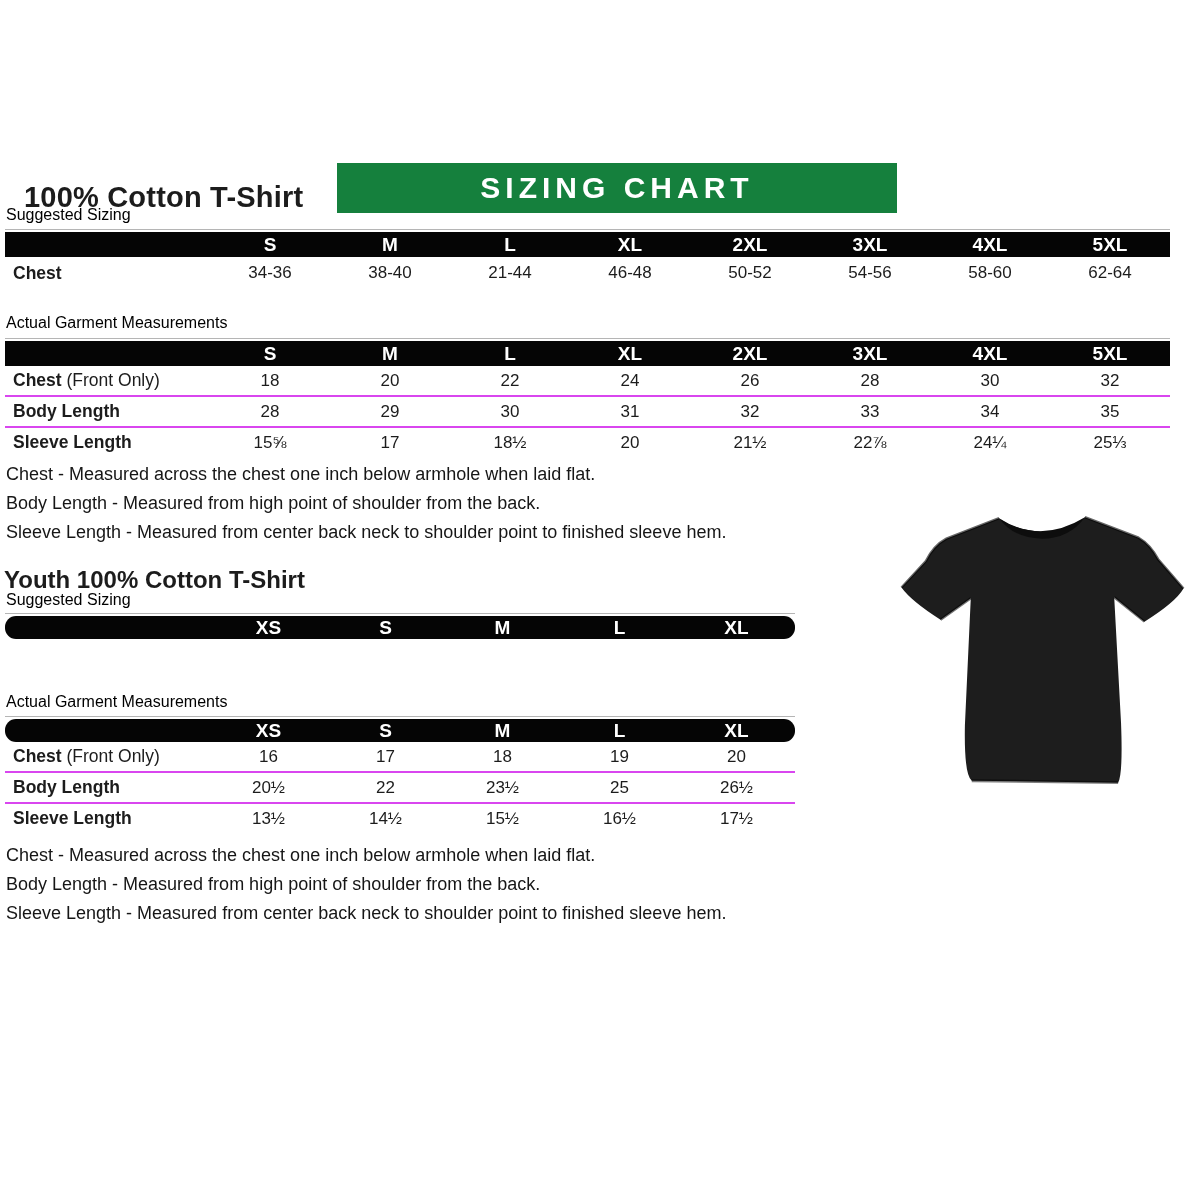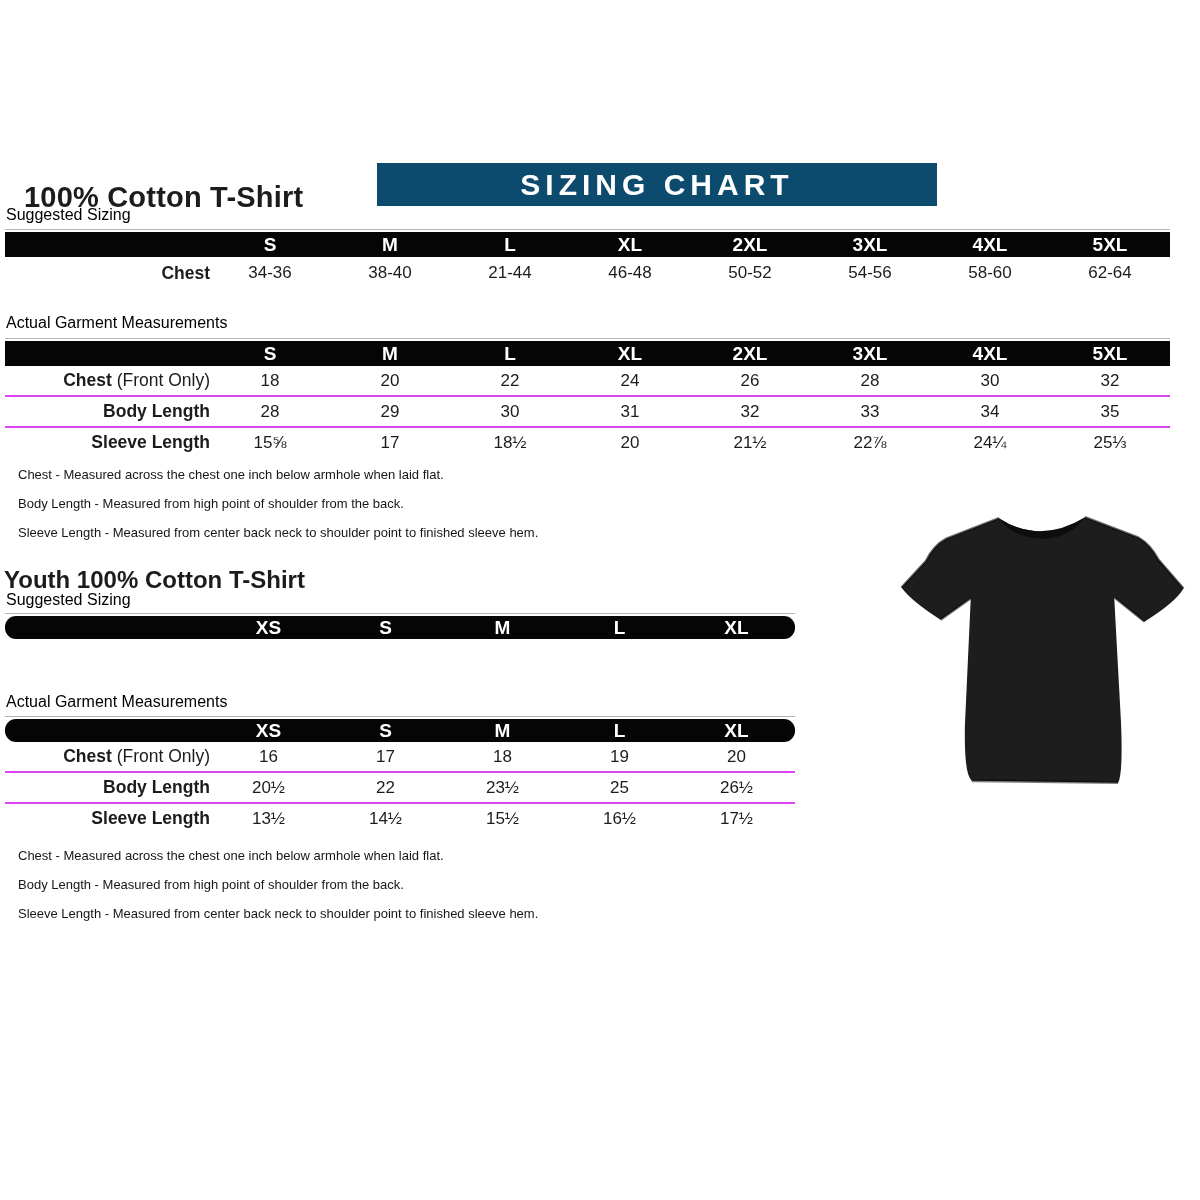--- a/index.html
+++ b/index.html
@@ -5,22 +5,22 @@
   html,body{margin:0;padding:0;}
   body{
     width:1200px;height:1200px;background:#ffffff;position:relative;
     font-family:"Liberation Sans", sans-serif;color:#1c1c1c;overflow:hidden;
   }
   .abs{position:absolute;}
 
   
   .main-title{left:24px;top:162px;font-size:29px;font-weight:600;letter-spacing:.2px;}
   .banner{
-    left:337px;top:163px;width:560px;height:43px;background:#0c4a6e;
-    display:flex;align-items:center;justify-content:center;margin-left:40px;
+    left:337px;top:163px;width:560px;height:50px;background:#15803d;
+    display:flex;align-items:center;justify-content:center;
   }
   .banner span{color:#fff;font-weight:800;font-size:30px;letter-spacing:5px;}
   .youth-title{left:4px;top:546px;font-size:24px;font-weight:700;}
 
   .section-label{font-size:16px;color:#000000;}
   .lab-a1{left:6px;top:206px;}
   .lab-a2{left:6px;top:314px;}
   .lab-y1{left:6px;top:591px;}
   .lab-y2{left:6px;top:693px;}
 
@@ -33,25 +33,25 @@
 
   .thead, .trow{display:grid;grid-template-columns:205px repeat(var(--cols),1fr);align-items:center;}
   .thead{background:#050505;height:25px;}
   .t-y1 .thead,.t-y2 .thead{height:23px;border-radius:11px;}
   .hcell{color:#fff;font-weight:700;font-size:19px;text-align:center;line-height:1;}
   .trow{height:32px;}
   .t-a2 .trow,.t-y2 .trow{height:29px;}
   .t-y1 .trow{height:31px;}
   .trow + .trow{border-top:2px solid #d946ef;}
   .cell{font-size:17px;text-align:center;}
-  .cell.label{text-align:right;padding-left:8px;font-size:17.5px;}
+  .cell.label{text-align:left;padding-left:8px;font-size:17.5px;}
   .cell.label b{font-weight:700;}
 
   
-  .notes{left:18px;font-size:13px;line-height:29px;color:#161616;}
+  .notes{left:6px;font-size:18px;line-height:29px;color:#161616;}
   .n-a{top:460px;}
   .n-y{top:841px;}
 
   
   .tee{left:893px;top:486px;width:298px;height:322px;}
 </style>
 </head>
 <body>
 
 <h1 class="abs main-title">100% Cotton T-Shirt</h1>

